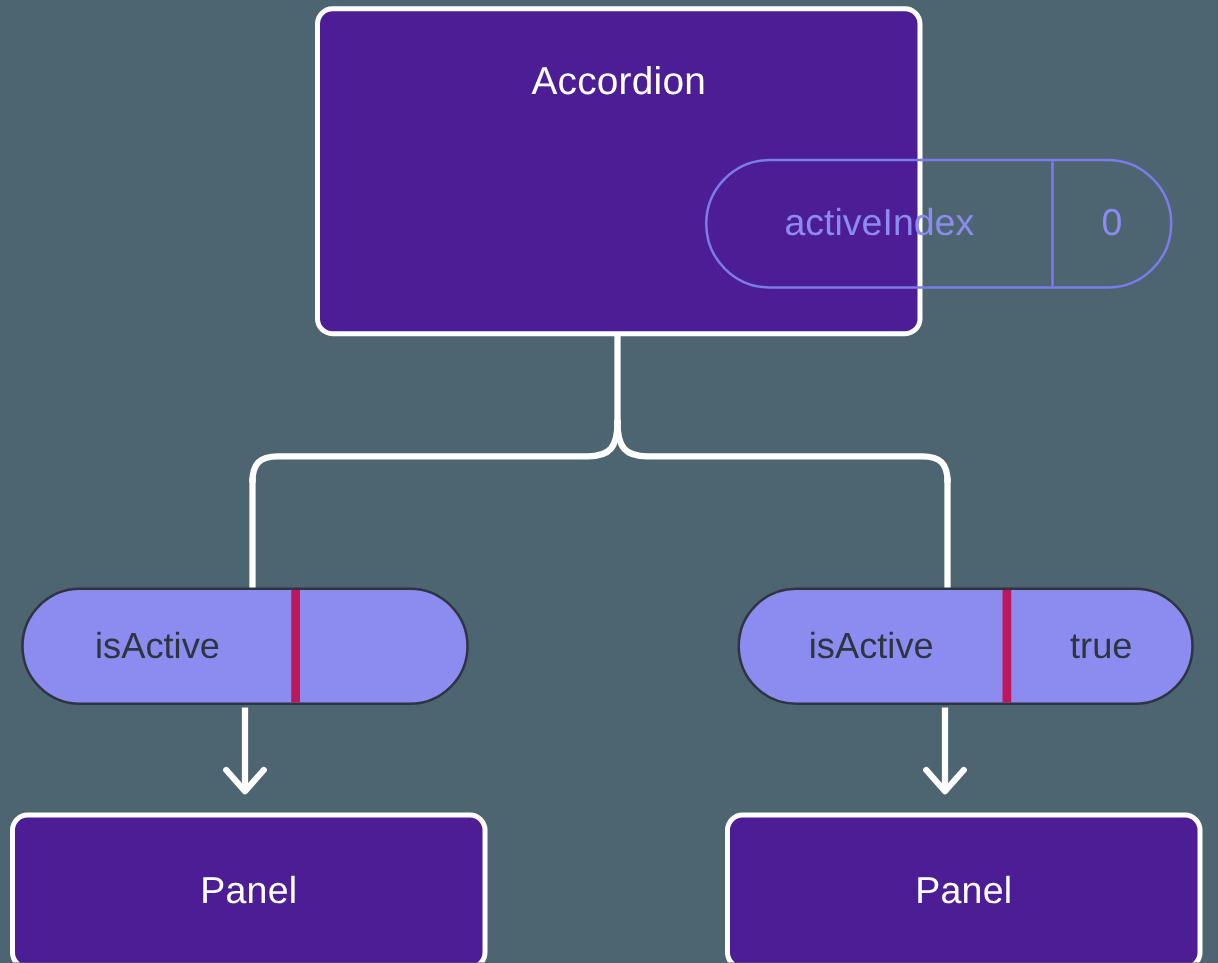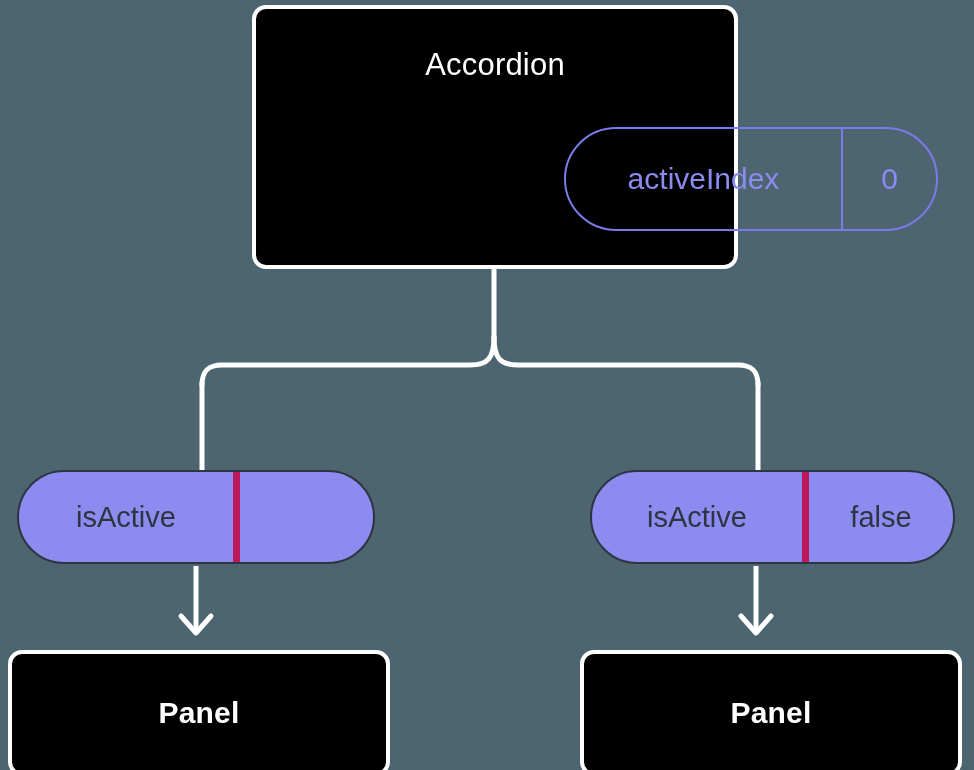--- a/index.html
+++ b/index.html
@@ -26,21 +26,21 @@
     top: 0;
     width: 974px;
     height: 770px;
     pointer-events: none;
   }
 
   
   .node-box {
     position: absolute;
     box-sizing: border-box;
-    background: #000000;
+    background: #4c1d95;
     border: 4px solid #ffffff;
     border-radius: 14px;
     display: flex;
     flex-direction: column;
     align-items: center;
   }
   .node-title {
     color: #ffffff;
     font-size: 31px;
     font-weight: 400;
@@ -59,21 +59,21 @@
 
   
   .panel-box {
     top: 650px;
     width: 382px;
     height: 126px;
     justify-content: center;
   }
   #panel-box-left  { left: 8px; }
   #panel-box-right { left: 580px; }
-  .panel-box .node-title { font-size: 30px; font-weight: bold; }
+  .panel-box .node-title { font-size: 30px; }
 
   
   .pill-outline {
     position: absolute;
     left: 308px;
     top: 118px;
     width: 374px;
     height: 104px;
     box-sizing: border-box;
     border: 2px solid #7b7bea;
@@ -162,21 +162,21 @@
       <div class="pill-val">0</div>
     </div>
   </div>
 
   <div id="pill-isactive-true" class="pill-filled">
     <div class="pill-key">isActive</div>
   </div>
 
   <div id="pill-isactive-false" class="pill-filled">
     <div class="pill-key">isActive</div>
-    <div class="pill-val">false</div>
+    <div class="pill-val">true</div>
   </div>
 
   <div id="panel-box-left" class="node-box panel-box">
     <div class="node-title">Panel</div>
   </div>
 
   <div id="panel-box-right" class="node-box panel-box">
     <div class="node-title">Panel</div>
   </div>
 

